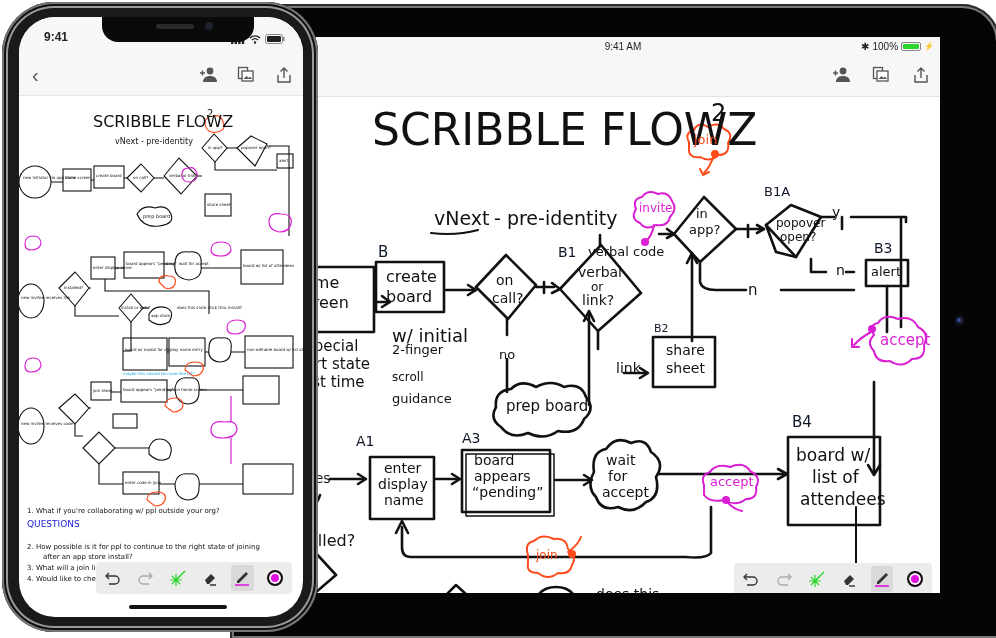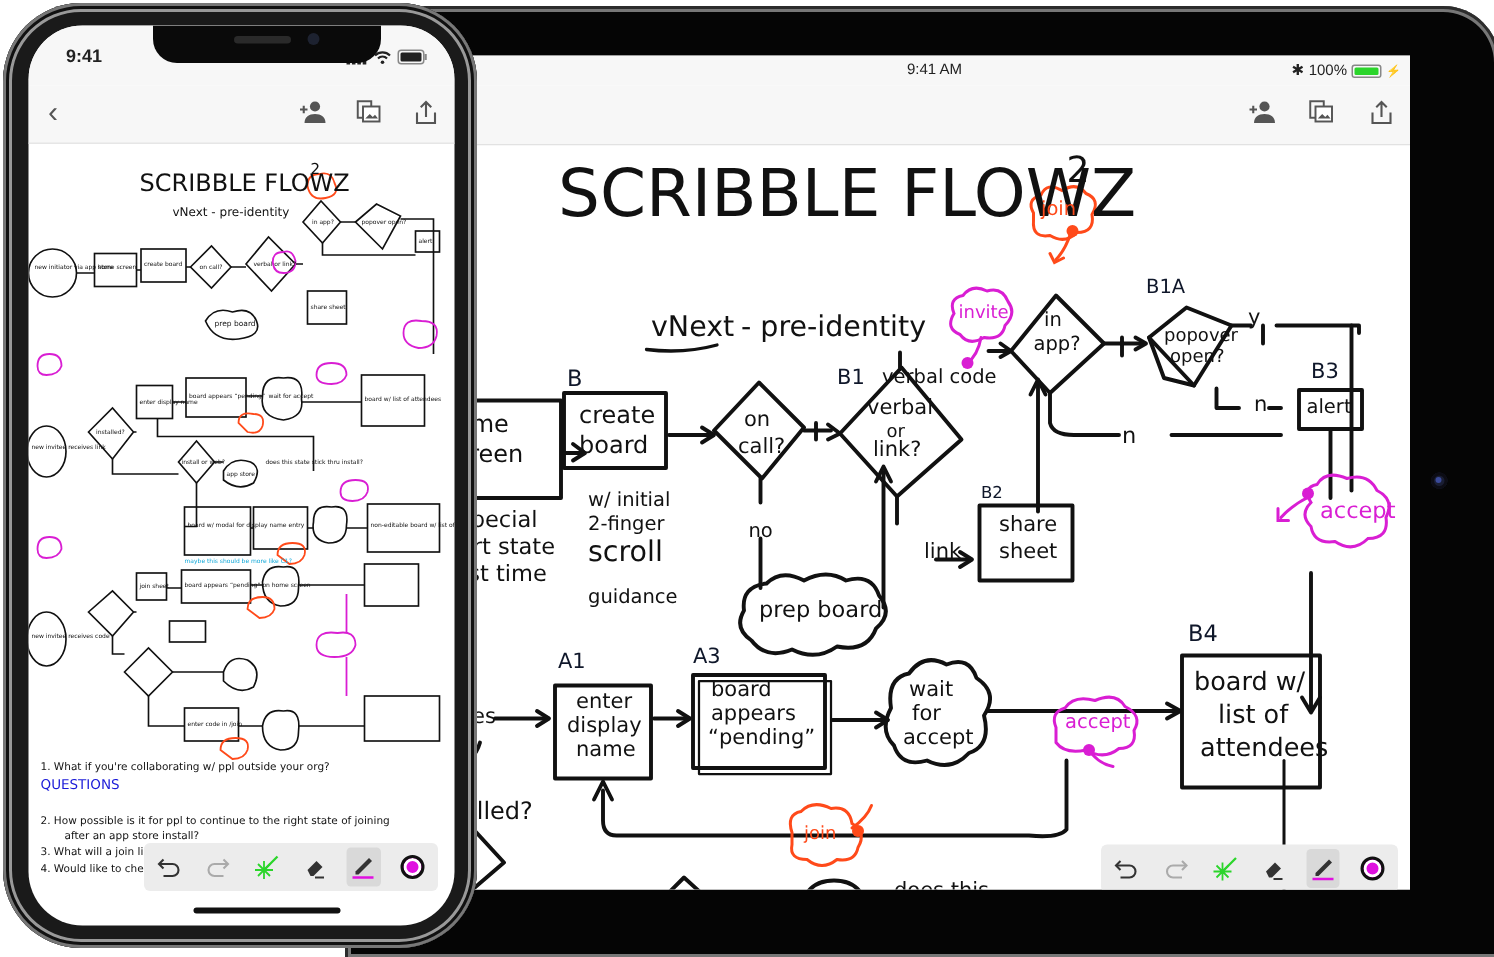--- a/index.html
+++ b/index.html
@@ -203,23 +203,23 @@
 
     <div class="hw" style="left:-2px;top:178px;font-size:16px;">ome</div>
     <div class="hw" style="left:-2px;top:198px;font-size:16px;">creen</div>
     <div class="hw" style="left:0px;top:242px;font-size:15px;">special</div>
     <div class="hw" style="left:0px;top:260px;font-size:15px;">art state</div>
     <div class="hw" style="left:0px;top:278px;font-size:15px;">rst time</div>
 
     <div class="hw grey" style="left:72px;top:148px;font-size:15px;">B</div>
     <div class="hw" style="left:80px;top:172px;font-size:16px;">create</div>
     <div class="hw" style="left:80px;top:192px;font-size:16px;">board</div>
-    <div class="hw" style="left:86px;top:230px;font-size:13px;">w/ initial</div>
+    <div class="hw" style="left:86px;top:230px;font-size:18px;">w/ initial</div>
     <div class="hw" style="left:86px;top:246px;font-size:13px;">2-finger</div>
-    <div class="hw" style="left:86px;top:262px;font-size:19px;">scroll</div>
+    <div class="hw" style="left:86px;top:274px;font-size:12px;">scroll</div>
     <div class="hw" style="left:86px;top:295px;font-size:13px;">guidance</div>
 
     <div class="hw" style="left:190px;top:176px;font-size:14px;">on</div>
     <div class="hw" style="left:186px;top:194px;font-size:14px;">call?</div>
     <div class="hw" style="left:193px;top:251px;font-size:13px;">no</div>
 
     <div class="hw grey" style="left:252px;top:148px;font-size:14px;">B1</div>
     <div class="hw" style="left:272px;top:168px;font-size:14px;">verbal</div>
     <div class="hw" style="left:285px;top:184px;font-size:12px;">or</div>
     <div class="hw" style="left:276px;top:196px;font-size:14px;">link?</div>
@@ -238,21 +238,21 @@
 
     <div class="hw grey" style="left:568px;top:144px;font-size:14px;">B3</div>
     <div class="hw" style="left:565px;top:168px;font-size:13px;">alert</div>
 
     <div class="hw grey" style="left:348px;top:226px;font-size:11px;">B2</div>
     <div class="hw" style="left:360px;top:246px;font-size:14px;">share</div>
     <div class="hw" style="left:360px;top:264px;font-size:14px;">sheet</div>
 
     <div class="hw" style="left:200px;top:302px;font-size:15px;">prep board</div>
 
-    <div class="hw grey" style="left:66px;top:337px;font-size:14px;">A1</div>
+    <div class="hw grey" style="left:50px;top:337px;font-size:14px;">A1</div>
     <div class="hw" style="left:78px;top:364px;font-size:14px;">enter</div>
     <div class="hw" style="left:72px;top:380px;font-size:14px;">display</div>
     <div class="hw" style="left:78px;top:396px;font-size:14px;">name</div>
     <div class="hw" style="left:2px;top:374px;font-size:14px;">Yes</div>
 
     <div class="hw grey" style="left:156px;top:334px;font-size:14px;">A3</div>
     <div class="hw" style="left:168px;top:356px;font-size:14px;">board</div>
     <div class="hw" style="left:168px;top:372px;font-size:14px;">appears</div>
     <div class="hw" style="left:166px;top:388px;font-size:14px;">“pending”</div>
 

